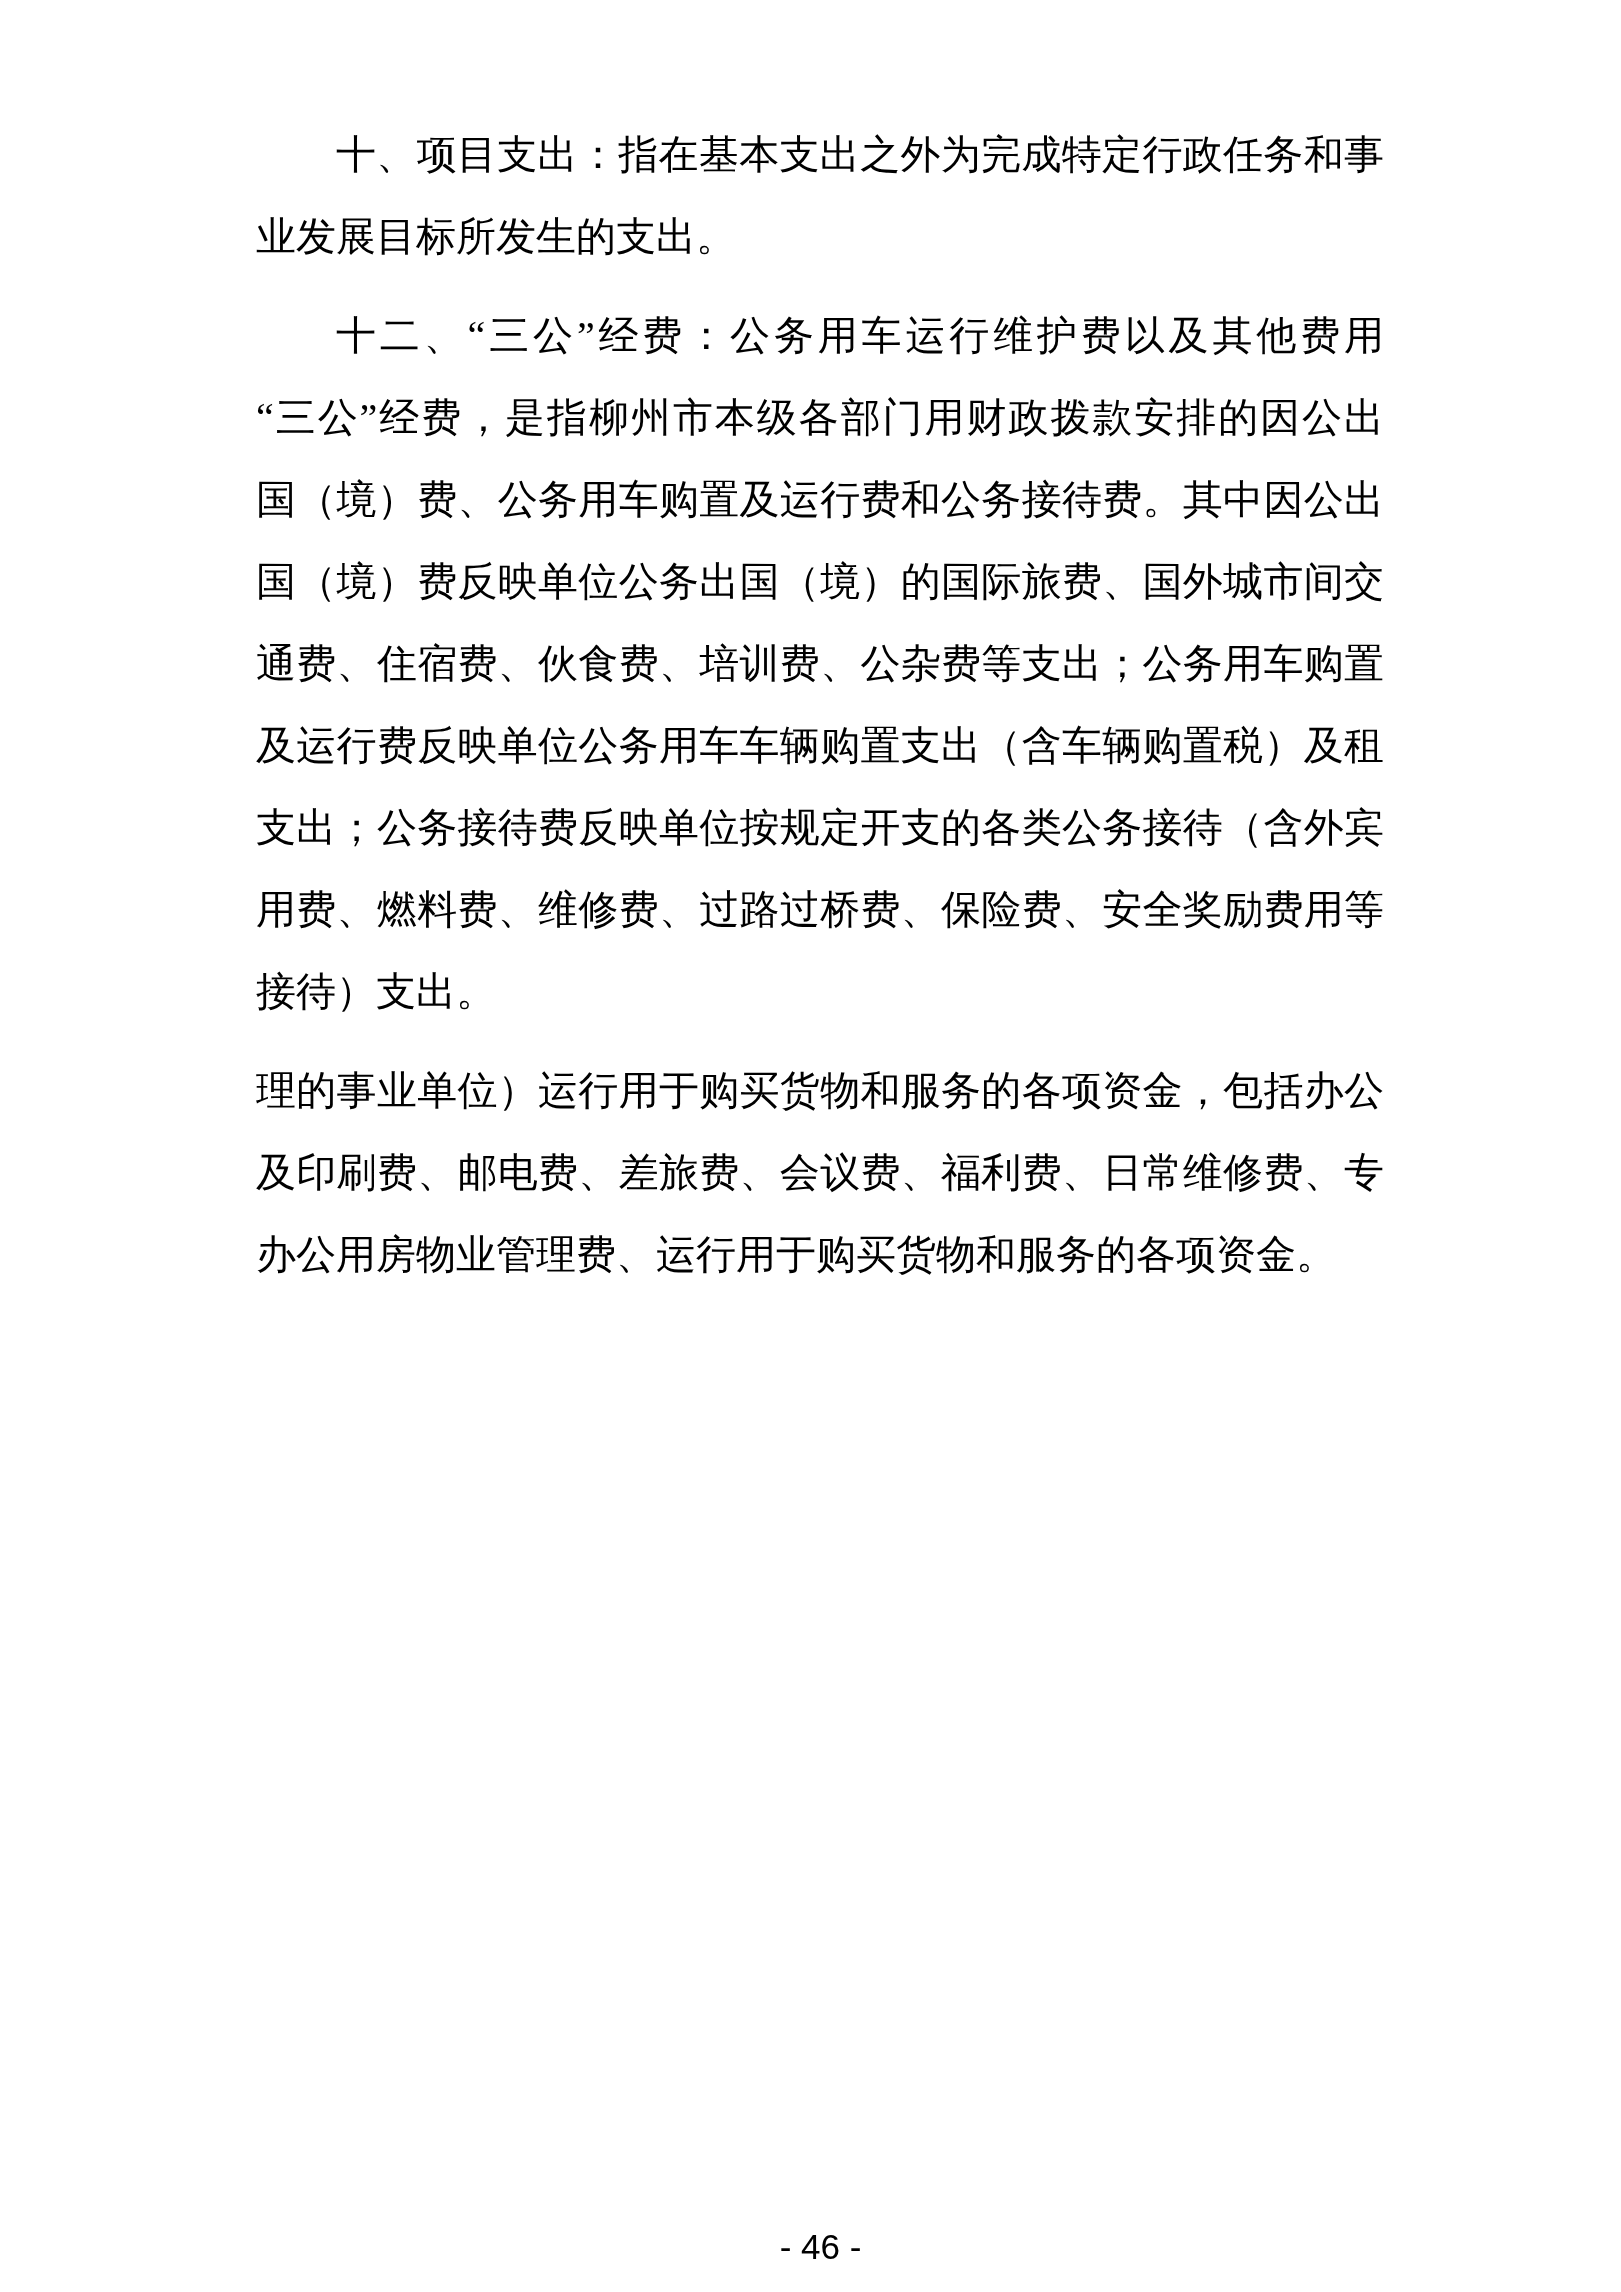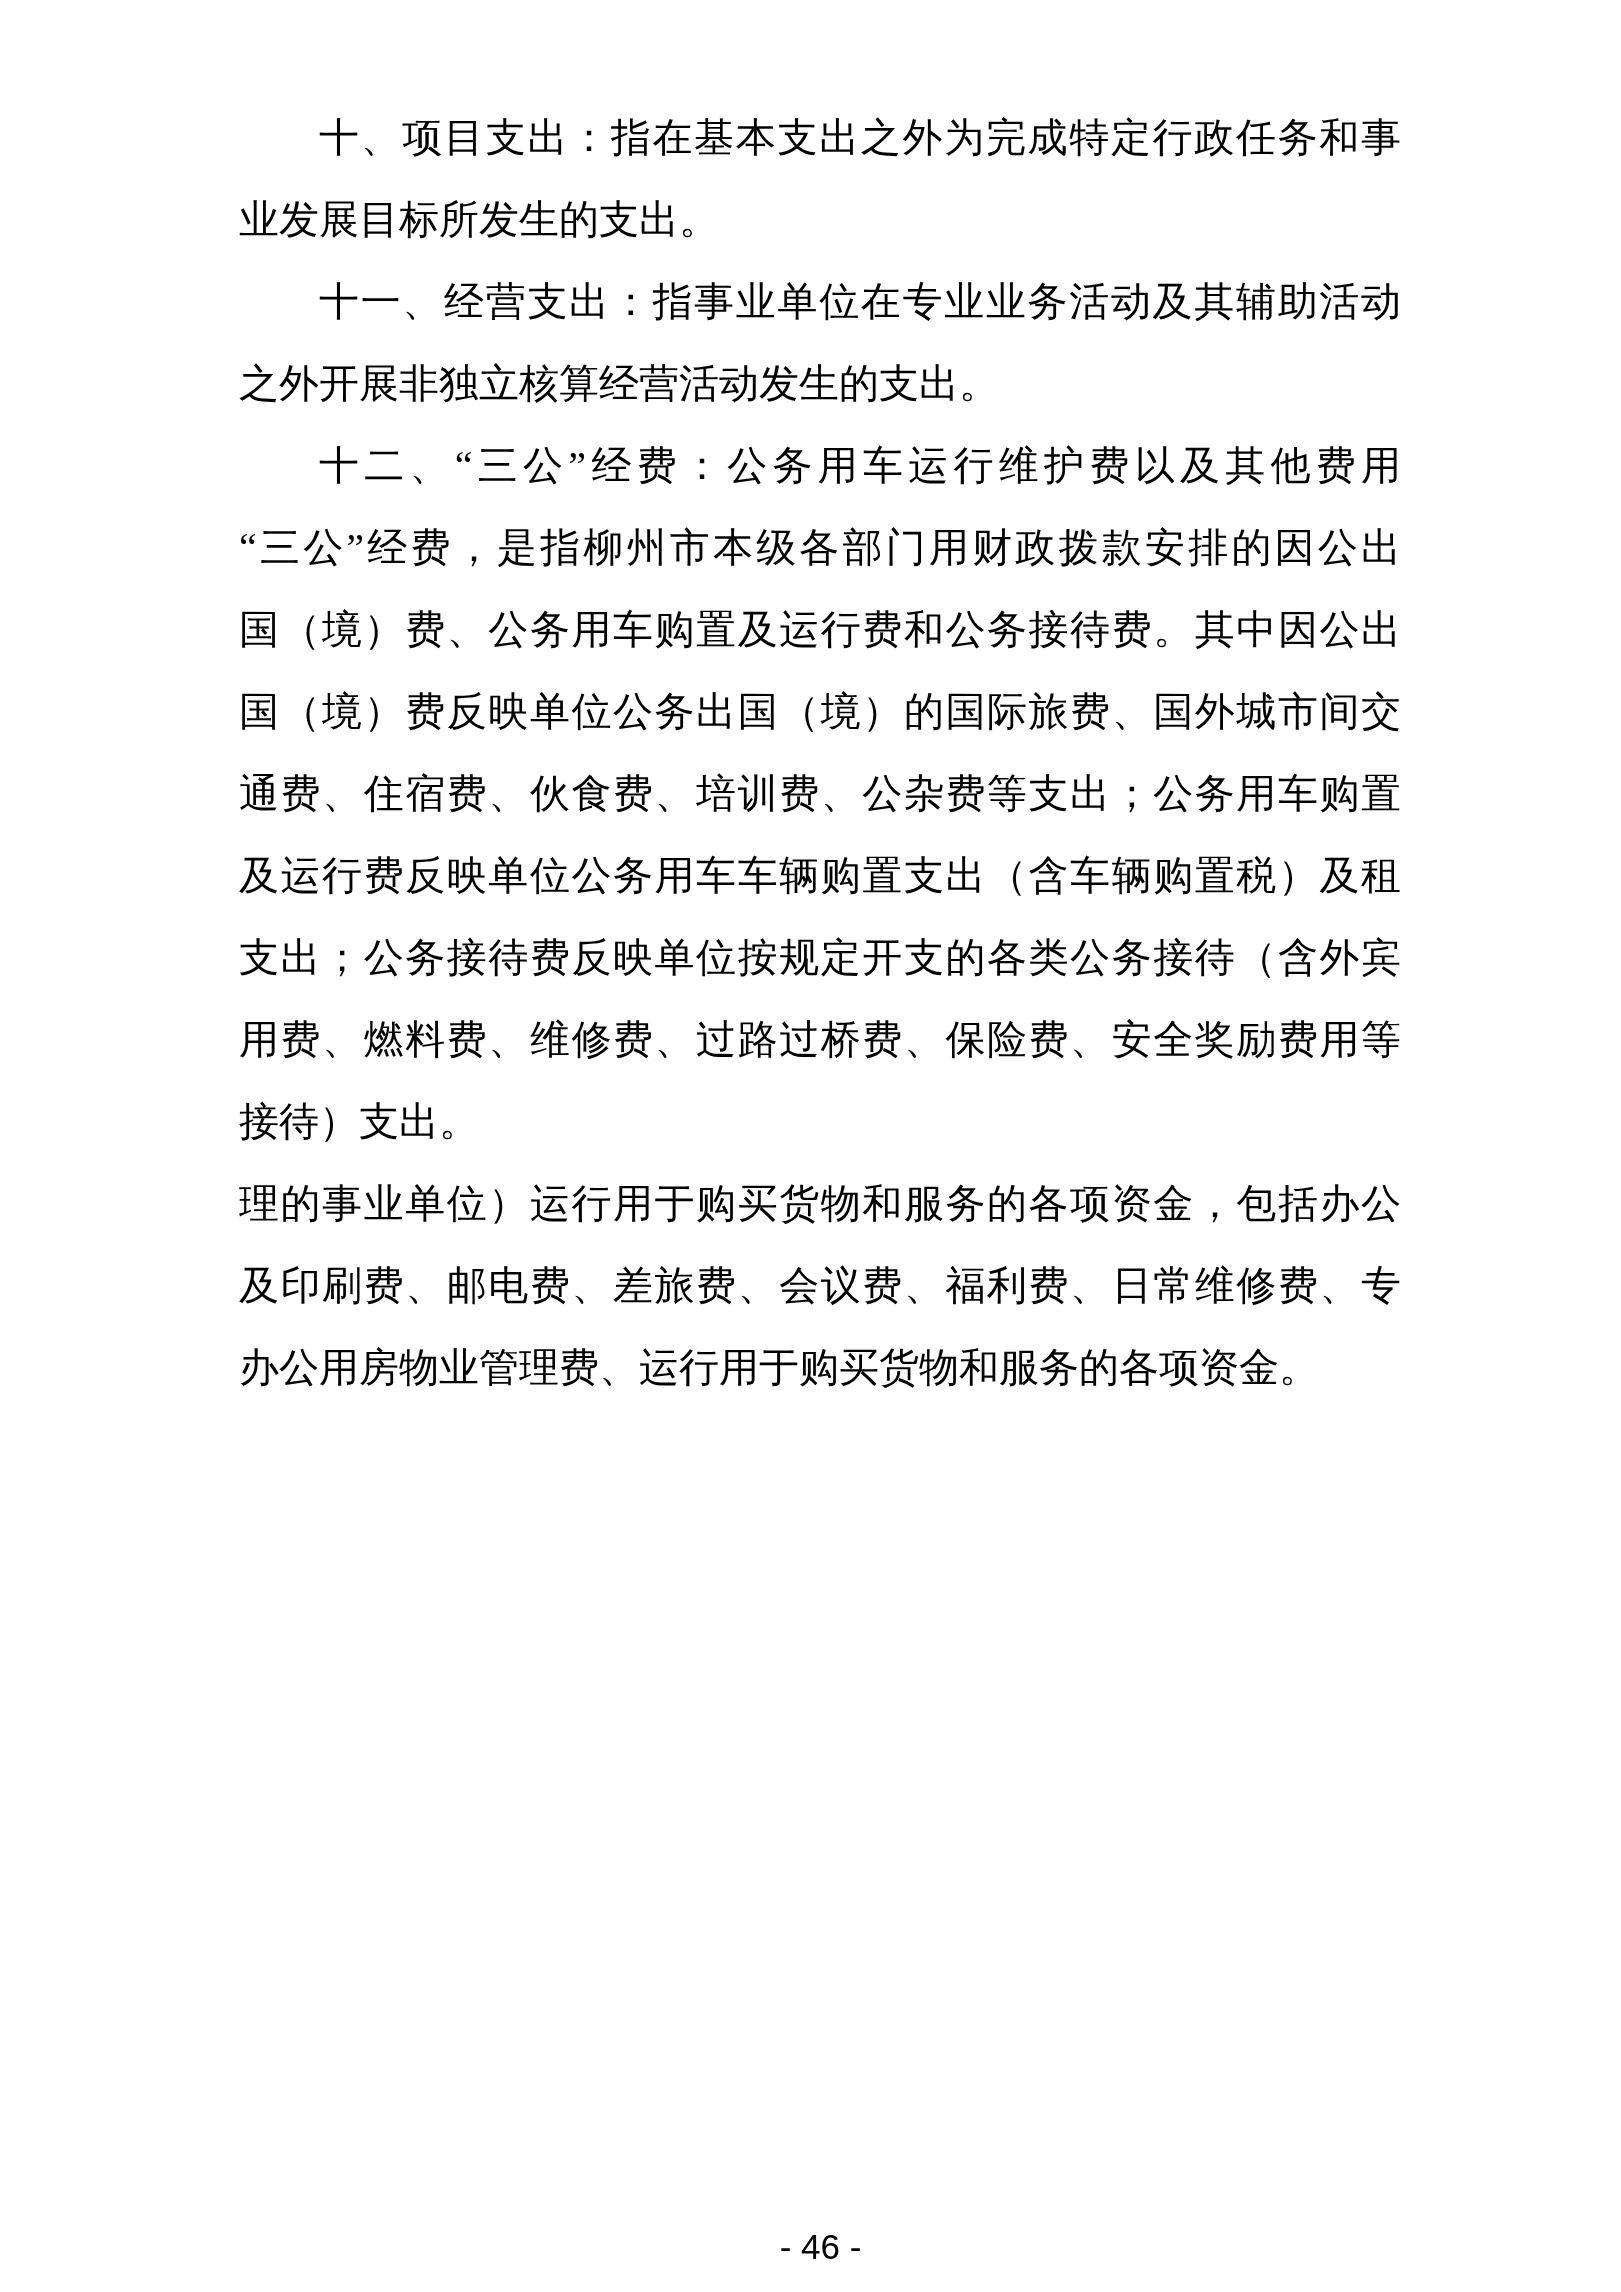--- a/index.html
+++ b/index.html
@@ -17,21 +17,21 @@
     font-family: "Liberation Serif", "DejaVu Serif", serif;
     color: #000000;
   }
   .content {
     position: absolute;
     left: 239px;
     top: 97px;
     width: 1162px;
   }
   .paragraph {
-    margin: 0;
+    margin: 17px;
     padding: 0;
   }
   .line {
     height: 82px;
     line-height: 82px;
     font-size: 40px;
     letter-spacing: 0;
     text-align: justify;
     text-align-last: justify;
     overflow: hidden;
@@ -59,24 +59,20 @@
 </head>
 <body>
 
 <div class="page">
   <main class="content" id="document-body">
       <div class="paragraph">
         <div class="line para-first">十、项目支出：指在基本支出之外为完成特定行政任务和事</div>
         <div class="line para-last">业发展目标所发生的支出。</div>
       </div>
       <div class="paragraph">
-        <div class="line para-first">十一、经营支出：指事业单位在专业业务活动及其辅助活动</div>
-        <div class="line para-last">之外开展非独立核算经营活动发生的支出。</div>
-      </div>
-      <div class="paragraph">
         <div class="line para-first">十二、“三公”经费：公务用车运行维护费以及其他费用</div>
         <div class="line">“三公”经费，是指柳州市本级各部门用财政拨款安排的因公出</div>
         <div class="line">国（境）费、公务用车购置及运行费和公务接待费。其中因公出</div>
         <div class="line">国（境）费反映单位公务出国（境）的国际旅费、国外城市间交</div>
         <div class="line">通费、住宿费、伙食费、培训费、公杂费等支出；公务用车购置</div>
         <div class="line">及运行费反映单位公务用车车辆购置支出（含车辆购置税）及租</div>
         <div class="line">支出；公务接待费反映单位按规定开支的各类公务接待（含外宾</div>
         <div class="line">用费、燃料费、维修费、过路过桥费、保险费、安全奖励费用等</div>
         <div class="line para-last">接待）支出。</div>
       </div>

